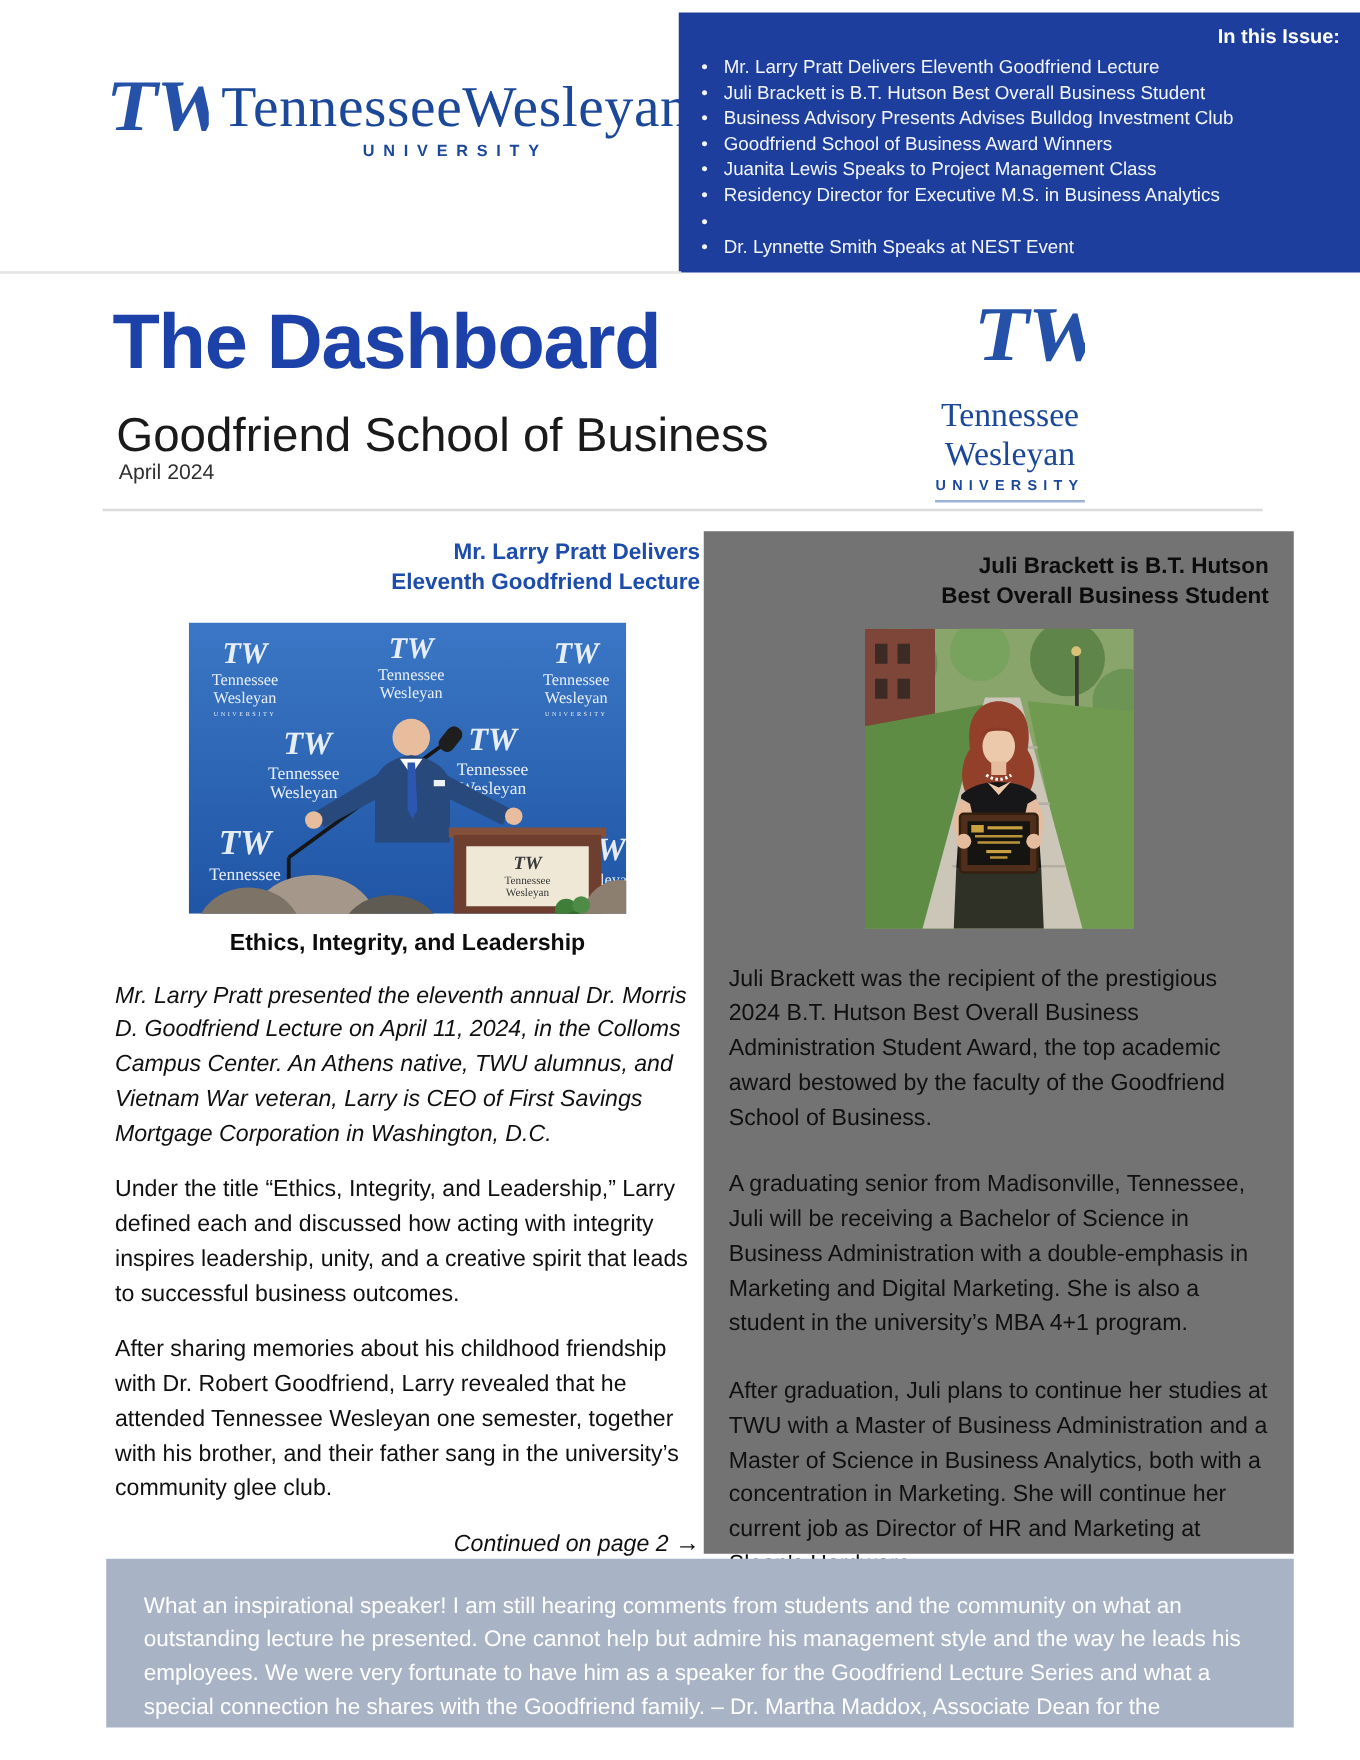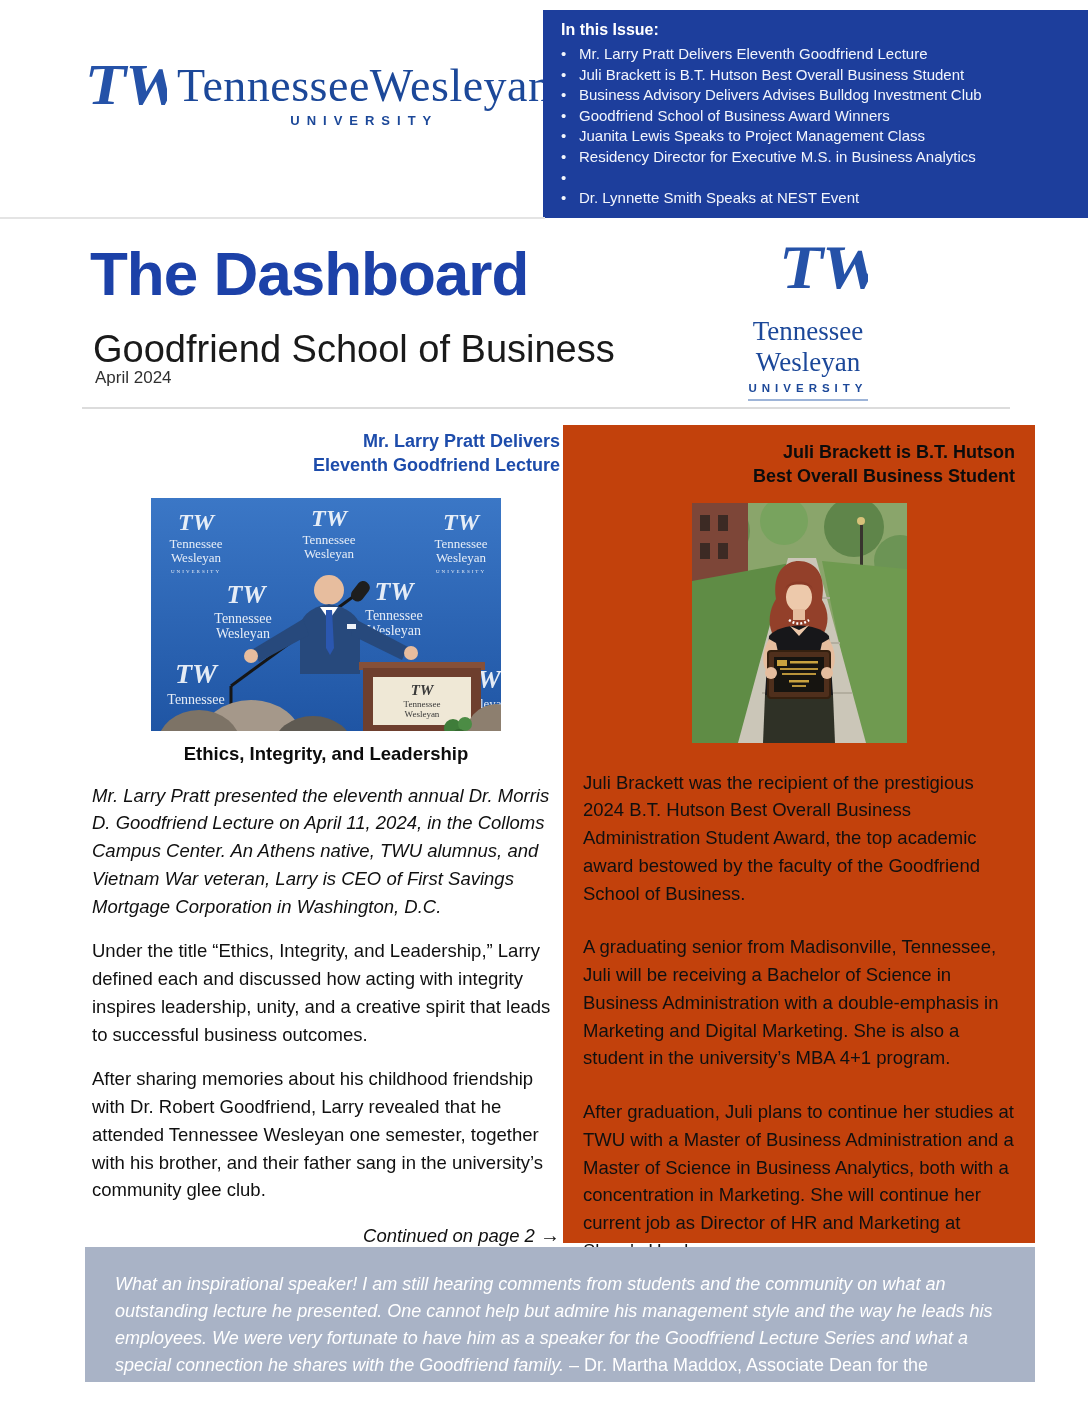--- a/index.html
+++ b/index.html
@@ -20,21 +20,21 @@
   }
   .logo-left .univ {
     font-size:13px; font-weight:bold; color:#1c4899; letter-spacing:7px; margin-top:3px;
   }
 
   
   .issue-box {
     position:absolute; left:543px; top:10px; width:545px; height:208px;
     background:#1d3e9c; color:#fff; padding:11px 16px 10px 18px;
   }
-  .issue-title { font-size:16px; font-weight:bold; margin-bottom:5px; }
+  .issue-title { font-size:16px; font-weight:bold; margin-bottom:5px;text-align:right; }
   .issue-list { list-style:none; }
   .issue-item { display:flex; font-size:15px; line-height:20.6px; color:#f2f5fc; cursor:pointer; }
   .issue-item .bullet { width:18px; flex:none; text-align:left; }
 
   .header-rule { position:absolute; left:0; top:217px; width:545px; height:2px; background:#e4e4e4; }
 
   
   .masthead-title {
     position:absolute; left:90px; top:238px; font-size:62px; font-weight:600;
     color:#1c41a8; letter-spacing:-1px;
@@ -53,21 +53,21 @@
     padding-bottom:5px; border-bottom:2px solid #9db4d8; display:inline-block;
   }
   .logo-right .gsb { font-size:13.5px; font-weight:bold; color:#1c4899; letter-spacing:1px; line-height:1.3; margin-top:20px; }
 
   .masthead-rule { position:absolute; left:82px; top:407px; width:928px; height:2px; background:#dcdcdc; }
 
   
   .col-left { position:absolute; left:92px; top:430px; width:468px; }
   .col-right {
     position:absolute; left:563px; top:425px; width:472px; height:818px;
-    background:#c2410c; padding:16px 20px 0 20px;
+    background:#737373; padding:16px 20px 0 20px;
   }
   h2.article-title { font-size:18px; line-height:1.32; text-align:right; font-weight:bold; }
   .col-left  h2.article-title { color:#1d4cab; }
   .col-right h2.article-title { color:#0c0c0c; }
 
   .photo-wrap { display:flex; justify-content:center; }
   .col-left  .photo-wrap { margin-top:20px; }
   .col-right .photo-wrap { margin-top:14px; }
 
   .photo-caption { text-align:center; font-weight:bold; font-size:18.5px; margin-top:12px; color:#0c0c0c; }
@@ -82,21 +82,21 @@
   }
   .col-left  .continuation { margin-top:20px; }
   .col-right .continuation { margin-top:2px; }
   .continuation .arrow { font-style:normal; font-size:20px; }
 
   
   .quote-box {
     position:absolute; left:85px; top:1247px; width:950px; height:135px;
     background:#a9b3c6; color:#ffffff; padding:24px 30px; font-size:18px; line-height:1.5;
   }
-  .quote-box .quote-text { font-style:italic; }
+  .quote-box .quote-text { }
   .quote-attrib { font-style:normal; }
 </style>
 </head>
 <body>
 
 <div class="page">
 
   <div class="logo-left">
     <svg class="monogram" width="92" height="84" viewBox="0 0 92 84">
       <g transform="skewX(-10)" font-family="Liberation Serif, serif" font-weight="bold">
@@ -118,21 +118,21 @@
           <span class="issue-text">Mr. Larry Pratt Delivers Eleventh Goodfriend Lecture</span>
         </li>
 
         <li class="issue-item">
           <span class="bullet">•</span>
           <span class="issue-text">Juli Brackett is B.T. Hutson Best Overall Business Student</span>
         </li>
 
         <li class="issue-item">
           <span class="bullet">•</span>
-          <span class="issue-text">Business Advisory Delivers Advises Bulldog Investment Club</span>
+          <span class="issue-text">Business Advisory Presents Advises Bulldog Investment Club</span>
         </li>
 
         <li class="issue-item">
           <span class="bullet">•</span>
           <span class="issue-text">Goodfriend School of Business Award Winners</span>
         </li>
 
         <li class="issue-item">
           <span class="bullet">•</span>
           <span class="issue-text">Juanita Lewis Speaks to Project Management Class</span>

